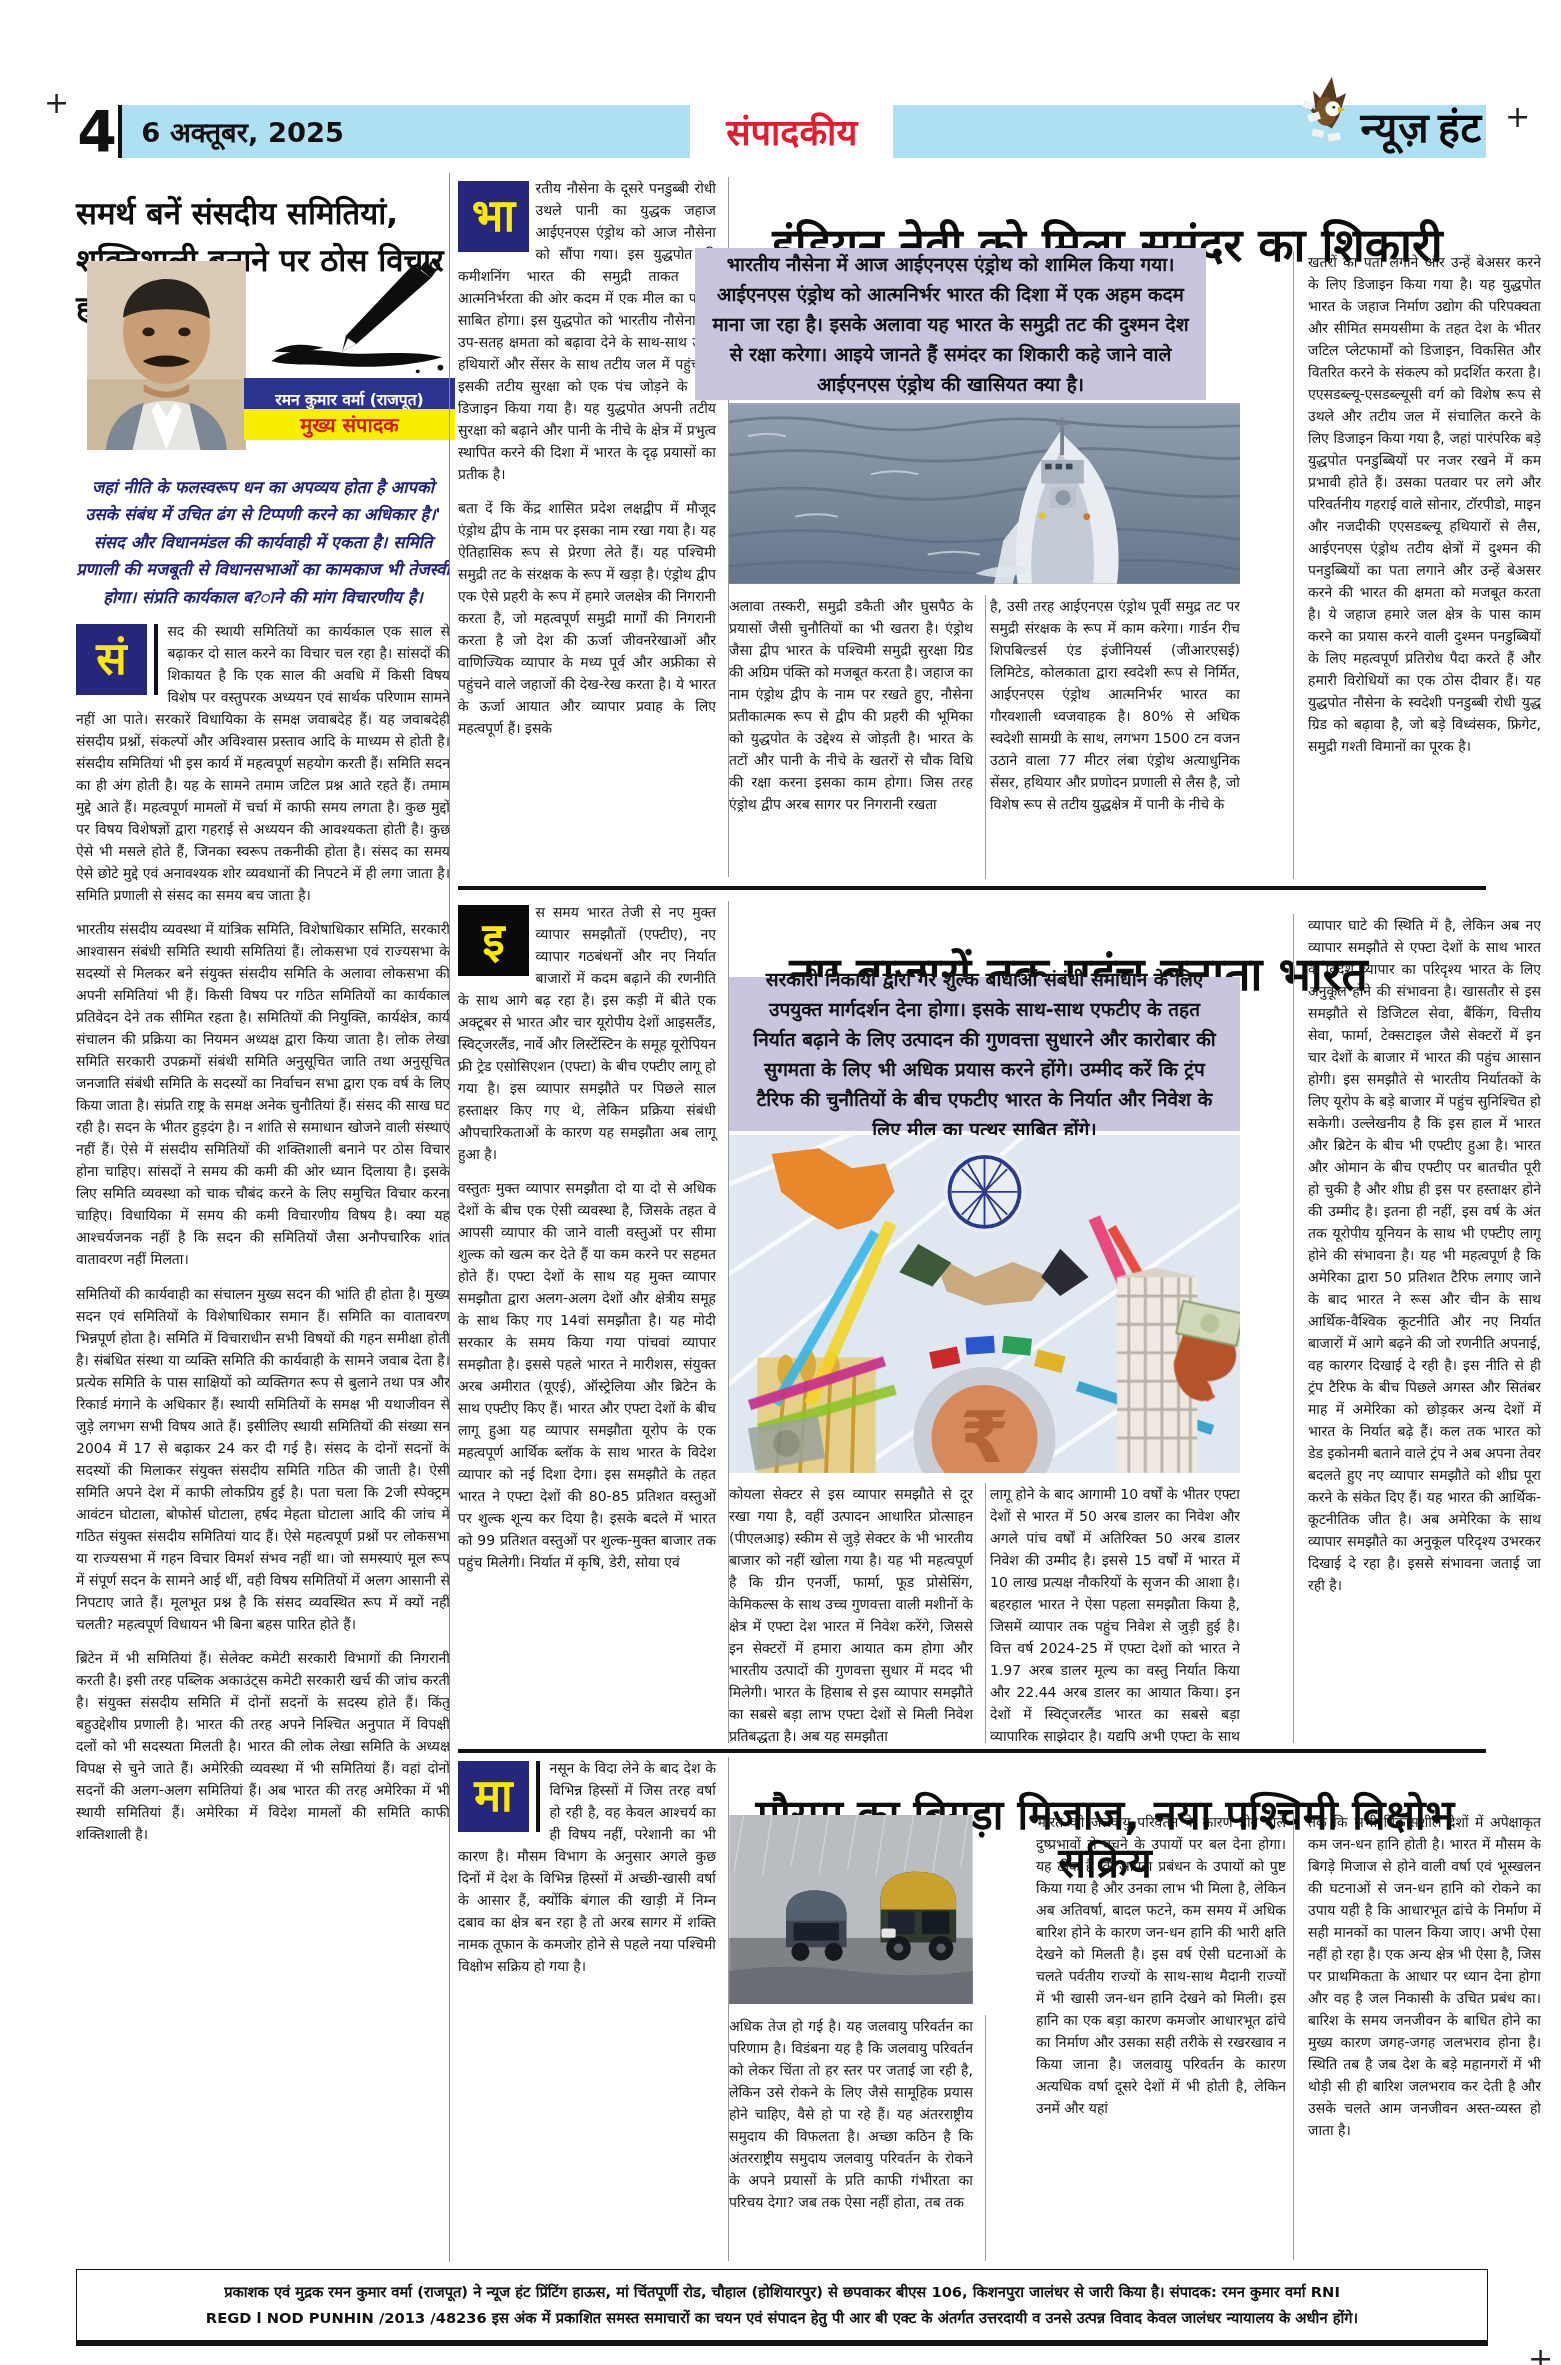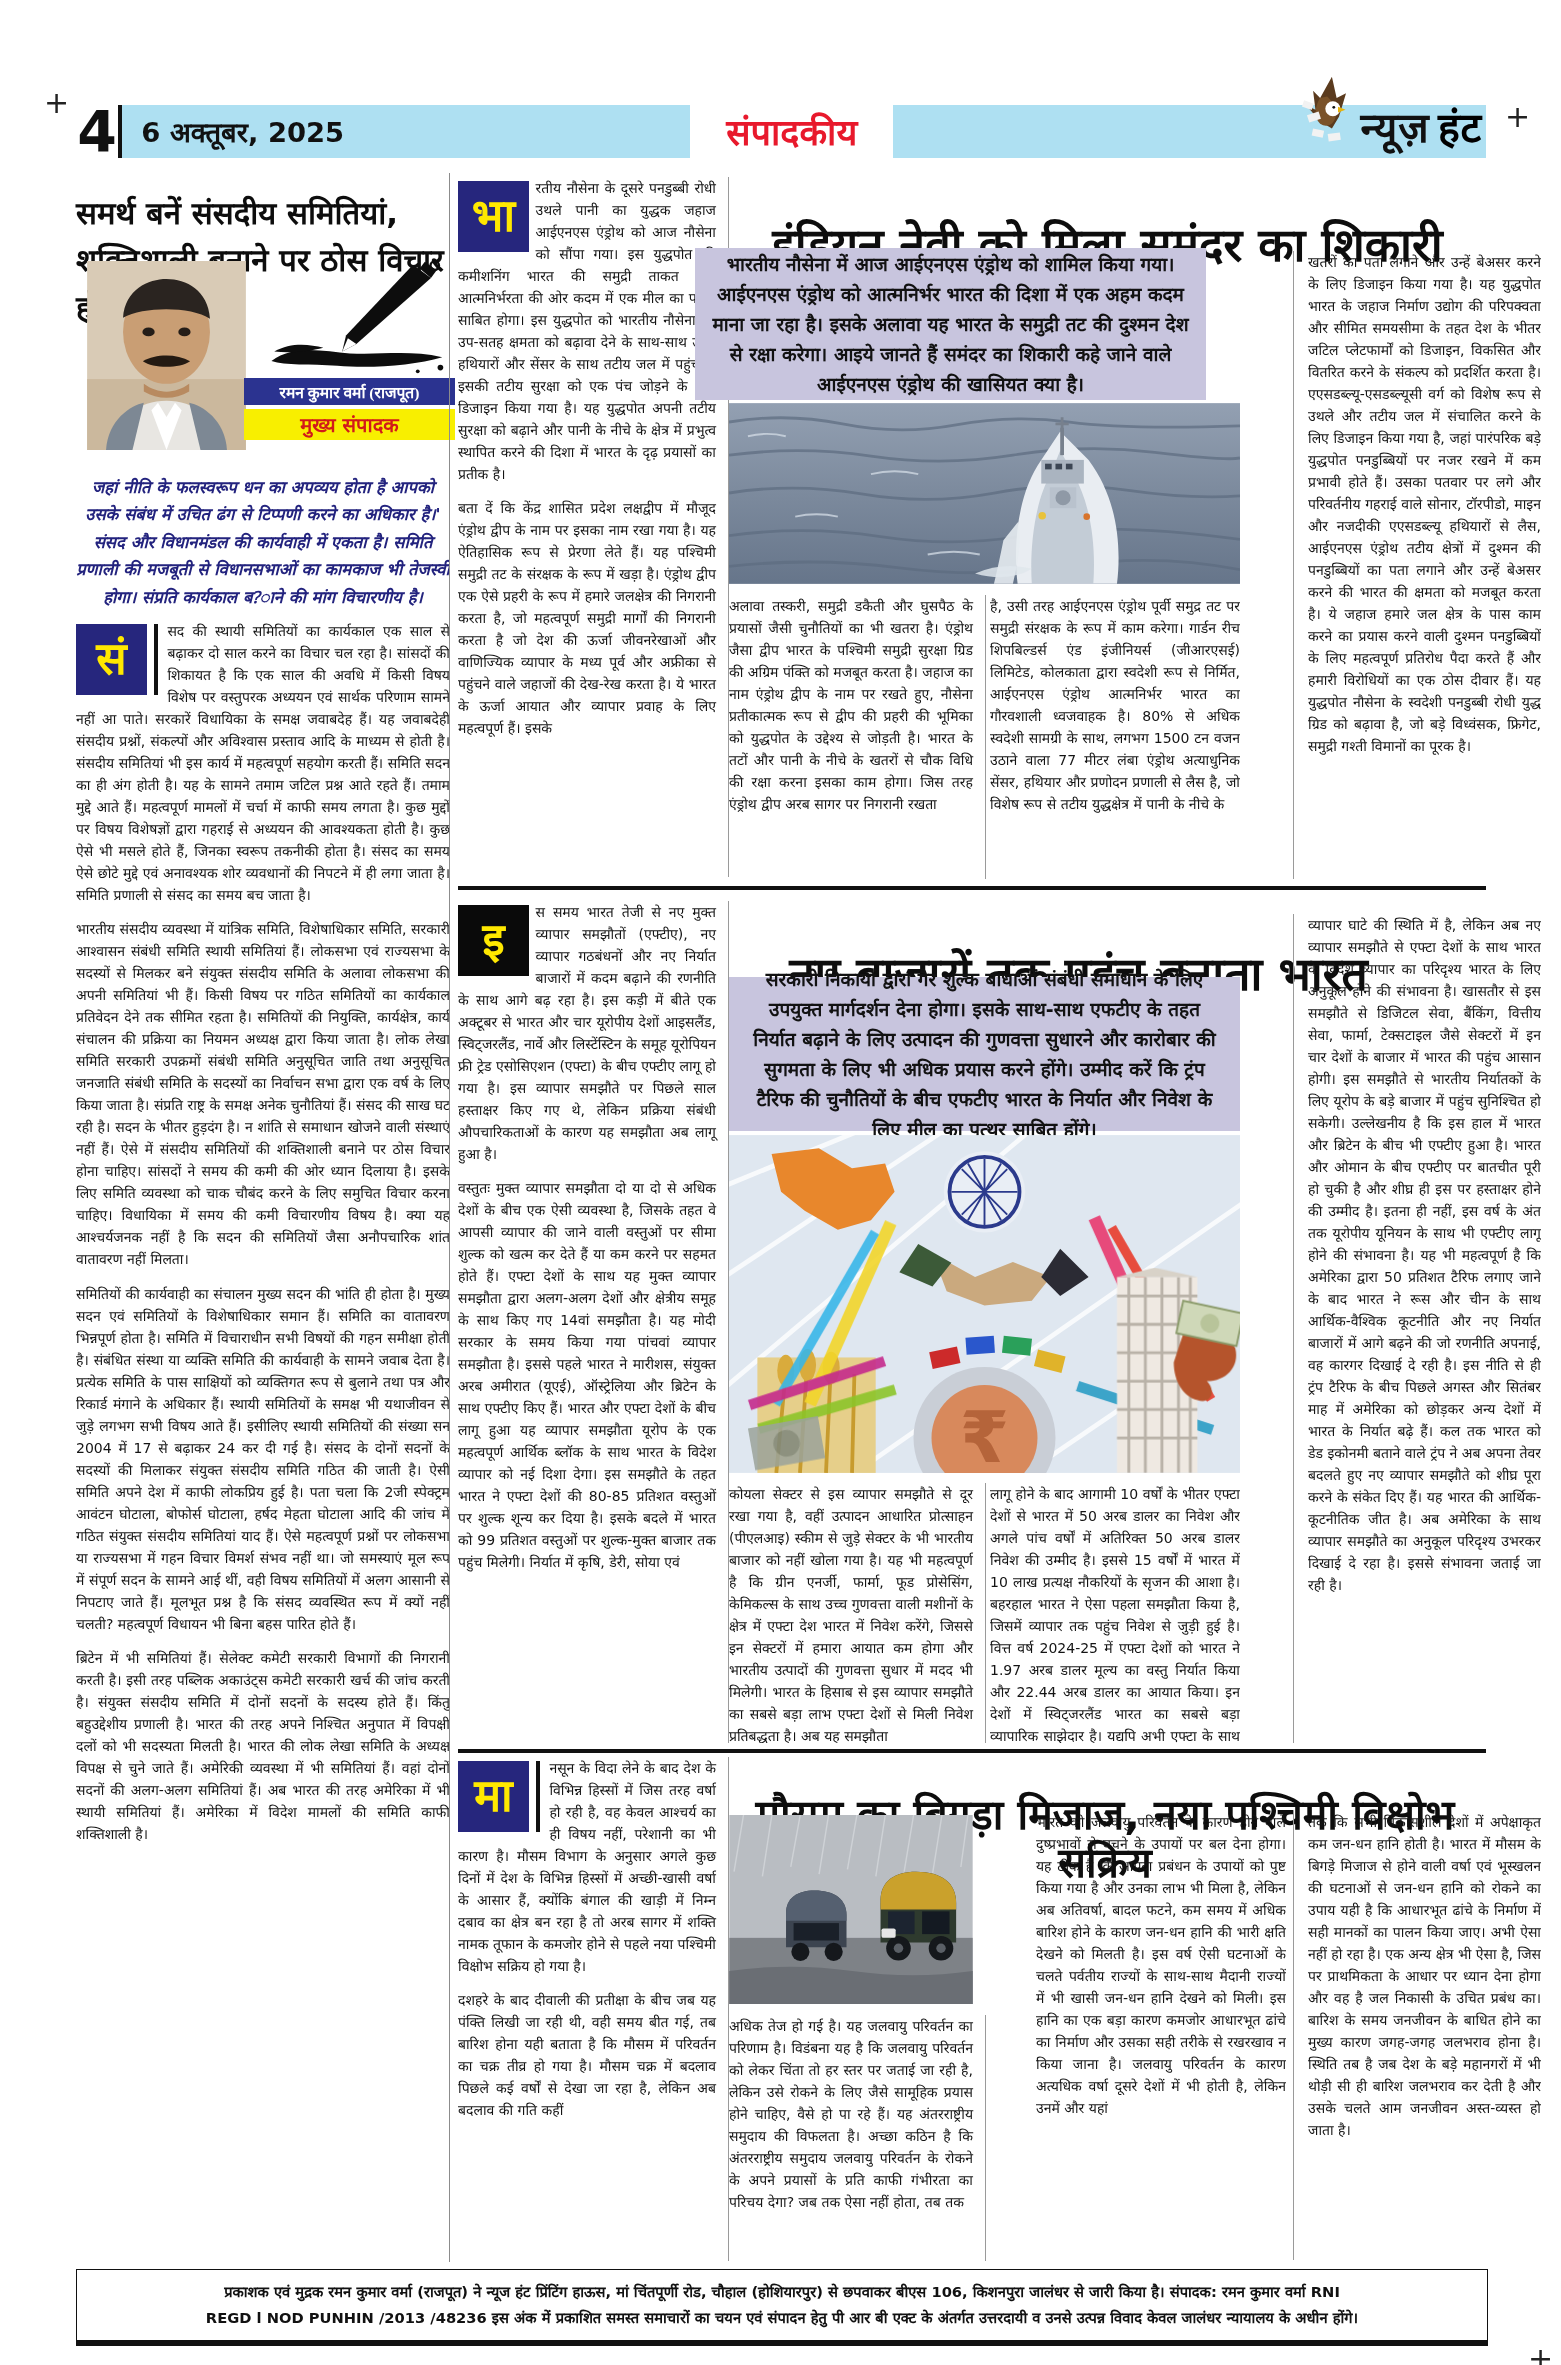--- a/index.html
+++ b/index.html
@@ -33,21 +33,21 @@
   .standfirst{position:absolute;background:#c8c5de;display:flex;align-items:center;}
   .standfirst p{margin:0;padding:12.3px 16px;font-size:19px;line-height:30px;font-weight:700;text-align:center;color:#121212;}
   .thickrule{position:absolute;background:#111;height:3.8px;}
   .vline{position:absolute;width:1.4px;background:#8c8c8c;}
   .photo{position:absolute;overflow:hidden;}
   
   .ed-head{position:absolute;left:76px;top:169px;width:374px;font-size:31px;line-height:47px;font-weight:900;color:#0d0d0d;}
   .author-row{position:absolute;left:81px;top:259px;width:374px;height:199px;}
   .author-photo{position:absolute;left:5.7px;top:1.9px;width:159px;height:189px;}
   .pen-wrap{position:absolute;left:176px;top:0px;width:195px;height:118px;}
-  .name-box{position:absolute;left:163px;top:119px;width:211px;height:27px;background:#2b3390;display:flex;align-items:center;justify-content:center;font-family:Liberation Serif, serif;}
+  .name-box{position:absolute;left:163px;top:119px;width:211px;height:42px;background:#2b3390;display:flex;align-items:center;justify-content:center;}
   .name-box span{color:#fff;font-weight:800;font-size:15.6px;}
   .role-box{position:absolute;left:163px;top:150px;width:211px;height:31px;background:#f8ef00;display:flex;align-items:center;justify-content:center;}
   .role-box span{color:#d21a1a;font-weight:900;font-size:20px;}
   .ed-intro{position:absolute;left:76px;top:474px;width:374px;height:138px;overflow:hidden;
             color:#23237e;font-weight:800;font-style:italic;font-size:16.6px;line-height:27.4px;text-align:center;}
   
   .imprint{position:absolute;left:76px;top:2269px;width:1410px;height:70px;border:1.9px solid #111;border-bottom:6.6px solid #111;
            display:flex;flex-direction:column;justify-content:center;}
   .imprint p{margin:0;padding:0 12.3px;font-size:14.7px;font-weight:700;line-height:26.5px;text-align:center;color:#111;}
 </style>
@@ -296,21 +296,20 @@
   </div>
 
   <div class="thickrule" style="left:458px;top:1749px;width:1028px;"></div>
 
   <h2 class="headline" style="left:724px;top:1757px;width:762px;font-size:41px;">मौसम का बिगड़ा मिजाज, नया पश्चिमी विक्षोभ सक्रिय</h2>
 
   <div class="col rule-r" style="left:458px;top:1757px;width:258px;height:504px;">
     <span class="dropcap dc-navy">मा</span>
     <span class="dcbar"></span>
     <p>नसून के विदा लेने के बाद देश के विभिन्न हिस्सों में जिस तरह वर्षा हो रही है, वह केवल आश्चर्य का ही विषय नहीं, परेशानी का भी कारण है। मौसम विभाग के अनुसार अगले कुछ दिनों में देश के विभिन्न हिस्सों में अच्छी-खासी वर्षा के आसार हैं, क्योंकि बंगाल की खाड़ी में निम्न दबाव का क्षेत्र बन रहा है तो अरब सागर में शक्ति नामक तूफान के कमजोर होने से पहले नया पश्चिमी विक्षोभ सक्रिय हो गया है।</p>
-    <p>दशहरे के बाद दीवाली की प्रतीक्षा के बीच जब यह पंक्ति लिखी जा रही थी, वही समय बीत गई, तब बारिश होना यही बताता है कि मौसम में परिवर्तन का चक्र तीव्र हो गया है। मौसम चक्र में बदलाव पिछले कई वर्षों से देखा जा रहा है, लेकिन अब बदलाव की गति कहीं</p>
   </div>
 
   <div class="photo" style="left:729px;top:1815px;width:244px;height:189px;">
     <svg width="244" height="189" viewBox="0 0 515 400">
       <rect width="515" height="400" fill="#b9bdc2"></rect>
       <rect y="260" width="515" height="140" fill="#7e8287"></rect>
       <g stroke="#d8dbdf" stroke-width="3" opacity="0.7">
         <path d="M30 0 L10 120 M90 0 L70 130 M150 0 L130 110 M210 0 L190 125 M270 0 L250 115 M330 0 L310 130 M390 0 L370 120 M450 0 L430 125 M505 0 L490 110"></path>
       </g>
       <g transform="translate(320,120)">

